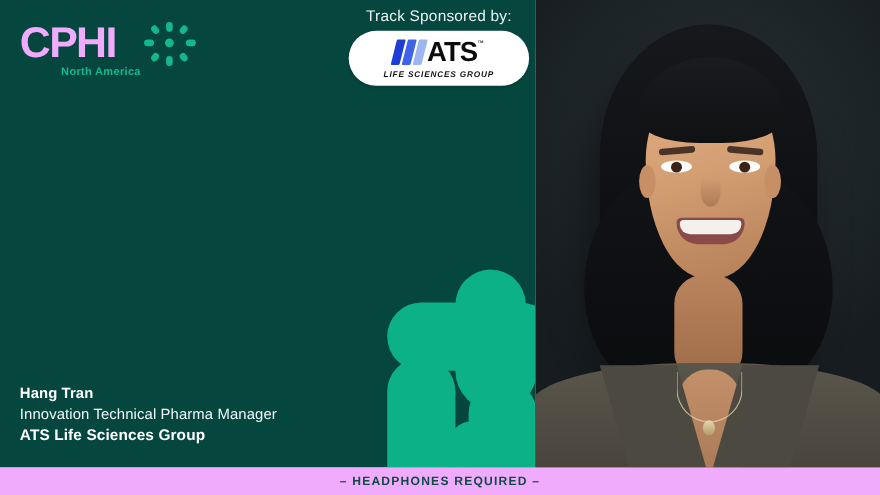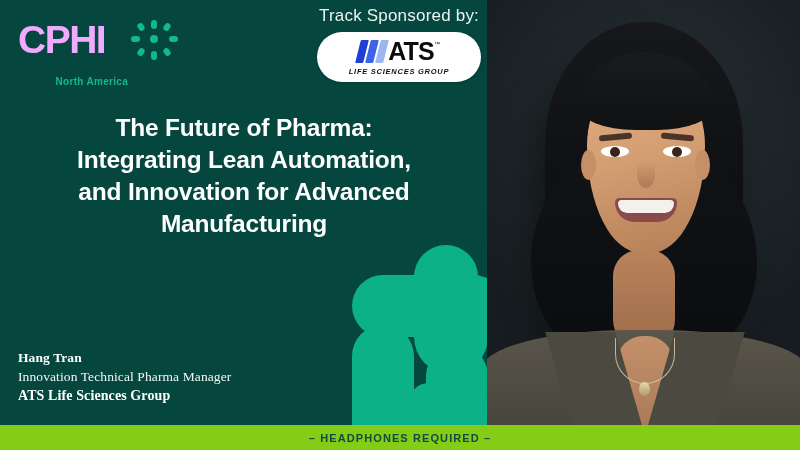--- a/index.html
+++ b/index.html
@@ -27,29 +27,29 @@
 
   
   .logo { position:absolute; left:18px; top:20px; width:150px; height:58px; }
   .logo-word {
     font-size:39px; font-weight:700; color:#f0abfc;
     letter-spacing:-1.5px; line-height:39px; font-family:"Liberation Sans", sans-serif;
   }
   .logo-sub {
     font-size:10px; font-weight:700; color:#11B98D;
     letter-spacing:0.3px; text-align:right; width:110px;
-    margin-top:17px; margin-left:0;
+    margin-top:1px; margin-left:0;
   }
   .burst { position:absolute; left:113px; top:0px; width:46px; height:44px; }
   .burst i { position:absolute; background:#11B98D; display:block; }
 
   
   .sponsor { position:absolute; left:311px; top:6px; width:176px; text-align:center; }
   .sponsor-label {
-    font-size:17px; color:#EAF4F1; font-weight:400;
+    font-size:14px; color:#EAF4F1; font-weight:400;
     letter-spacing:0.2px; margin-bottom:6px;
   }
   .ats-pill {
     width:164px; height:50px; margin:0 auto;
     background:#ffffff; border-radius:26px;
     display:flex; flex-direction:column;
     align-items:center; justify-content:center;
     box-shadow:0 1px 3px rgba(0,0,0,.18);
   }
   .ats-row { display:flex; align-items:center; height:26px; position:relative; }
@@ -71,21 +71,21 @@
   
   .title {
     position:absolute; left:24px; top:112px; width:440px;
     text-align:center; color:#FFFFFF;
     font-size:24.5px; font-weight:700; line-height:32px;
     letter-spacing:-0.2px;
   }
   .title div { white-space:nowrap; }
 
   
-  .speaker { position:absolute; left:18px; top:348px; color:#FFFFFF;font-family:Liberation Serif, serif; }
+  .speaker { position:absolute; left:18px; top:348px; color:#FFFFFF; }
   .sp-name  { font-size:13.5px; font-weight:700; line-height:19px; letter-spacing:0.1px; }
   .sp-role  { font-size:13.5px; font-weight:400; line-height:19px; letter-spacing:0.1px; color:#F2F8F6; }
   .sp-org   { font-size:14px; font-weight:700; line-height:19px; letter-spacing:0.1px; }
 
   
   .portrait {
     position:absolute; left:487px; top:0;
     width:313px; height:425px; overflow:hidden;
     background:#1D2326;
   }
@@ -178,21 +178,21 @@
   }
   .p-pendant {
     position:absolute; left:152px; top:382px; width:11px; height:14px;
     background:linear-gradient(180deg,#E6D7B4 0%,#B49A63 100%);
     border-radius:50%;
   }
 
   
   .bottom {
     position:absolute; left:0; top:425px;
-    width:800px; height:25px; background:#84cc16;
+    width:800px; height:25px; background:#f0abfc;
     display:flex; align-items:center; justify-content:center;
   }
   .bottom-text {
     font-size:11px; font-weight:700; color:#0F4A43;
     letter-spacing:1.1px;
   }
 </style>
 </head>
 <body>
 
@@ -235,26 +235,20 @@
             <b style="background:#3D63E8;"></b>
             <b style="background:#9CB6F2;"></b>
           </div>
           <span class="ats-word">ATS</span>
           <span class="ats-tm">™</span>
         </div>
         <div class="ats-sub">LIFE SCIENCES GROUP</div>
       </div>
     </div>
 
-    <div class="title">
-      <div>The Future of Pharma:</div>
-      <div>Integrating Lean Automation,</div>
-      <div>and Innovation for Advanced</div>
-      <div>Manufacturing</div>
-    </div>
 
     <div class="speaker">
       <div class="sp-name">Hang Tran</div>
       <div class="sp-role">Innovation Technical Pharma Manager</div>
       <div class="sp-org">ATS Life Sciences Group</div>
     </div>
   </div>
 
   <div class="portrait">
     <div class="bg"></div>

